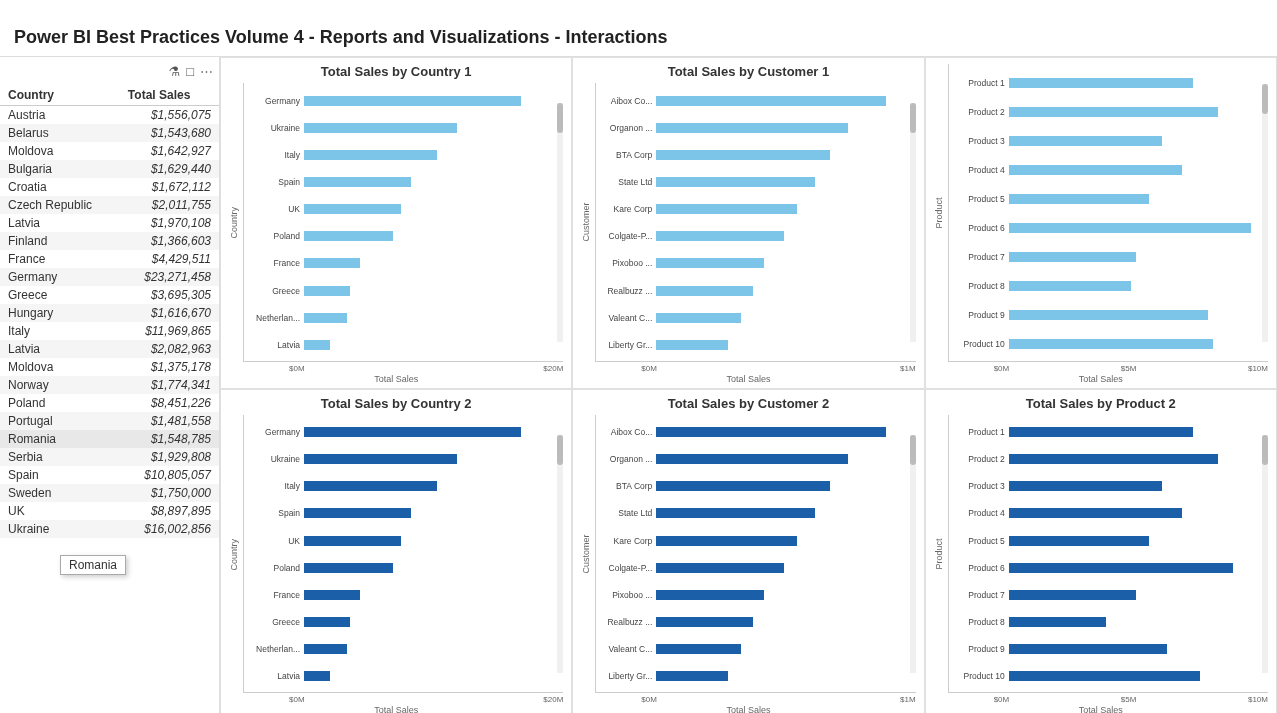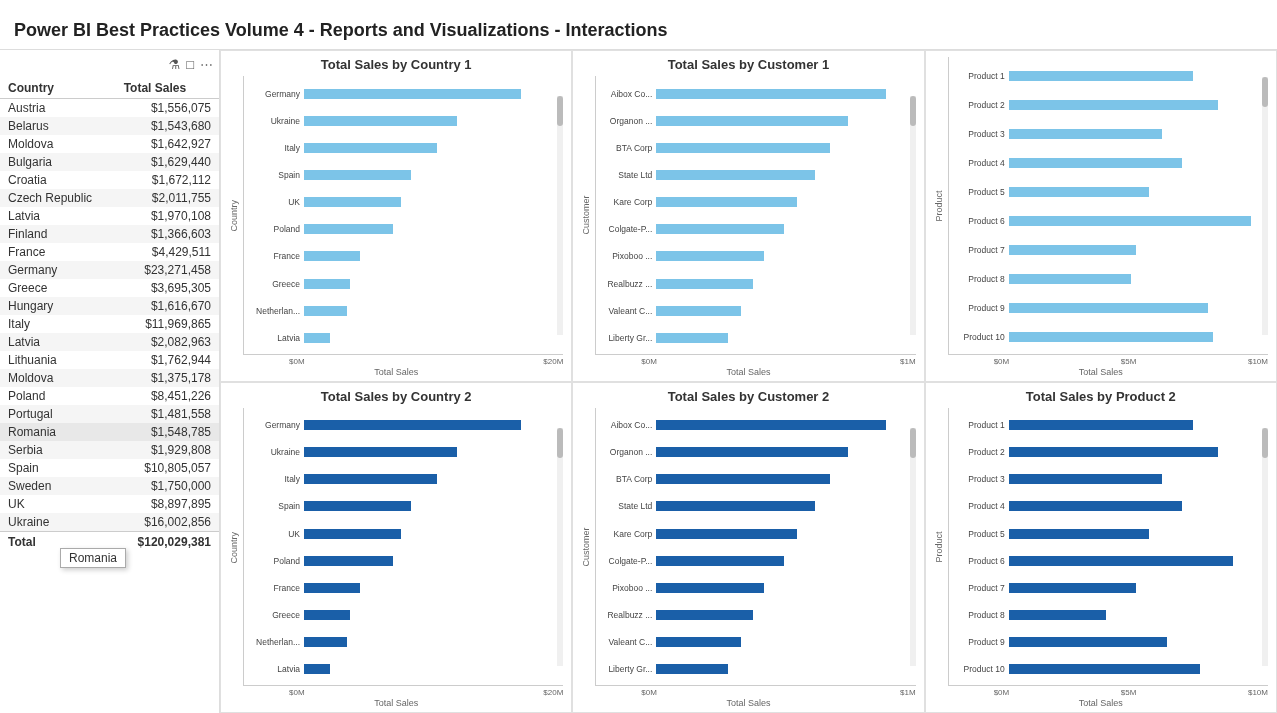--- a/index.html
+++ b/index.html
@@ -2,21 +2,21 @@
 <html><head>
   <meta charset="utf-8">
   <style>
     * { box-sizing: border-box; margin: 0; padding: 0; }
     body { font-family: 'Segoe UI', Arial, sans-serif; background: #fff; width: 1277px; min-height: 713px; overflow: hidden; }
     
     .page-title {
       font-size: 18px;
       font-weight: 600;
       color: #222;
-      padding: 20px 14px 8px 14px;
+      padding: 27px 14px 8px 14px;
       border-bottom: 1px solid #ddd;
       background: #fff;
     }
 
     .main-content {
       display: flex;
       height: calc(713px - 50px);
     }
 
     
@@ -59,20 +59,21 @@
       color: #333;
     }
 
     .data-table td {
       padding: 2px 8px;
       color: #333;
     }
 
     .data-table td:last-child {
       text-align: right;
+      font-style: italic;
     }
 
     .data-table tr:nth-child(even) td {
       background: #f5f5f5;
     }
 
     .data-table tr.highlighted td {
       background: #e8e8e8;
     }
 
@@ -292,26 +293,26 @@
           </tr>
           <tr>
             <td>Italy</td>
             <td>$11,969,865</td>
           </tr>
           <tr>
             <td>Latvia</td>
             <td>$2,082,963</td>
           </tr>
           <tr>
-            <td>Lithuania</td>
-            <td>$1,762,944</td>
-          </tr>
-          <tr>
             <td>Moldova</td>
             <td>$1,375,178</td>
+          </tr>
+          <tr>
+            <td>Norway</td>
+            <td>$1,774,341</td>
           </tr>
           <tr>
             <td>Poland</td>
             <td>$8,451,226</td>
           </tr>
           <tr>
             <td>Portugal</td>
             <td>$1,481,558</td>
           </tr>
           <tr class="highlighted">
@@ -330,24 +331,20 @@
             <td>Sweden</td>
             <td>$1,750,000</td>
           </tr>
           <tr>
             <td>UK</td>
             <td>$8,897,895</td>
           </tr>
           <tr>
             <td>Ukraine</td>
             <td>$16,002,856</td>
-          </tr>
-          <tr class="total-row">
-            <td>Total</td>
-            <td>$120,029,381</td>
           </tr>
         </tbody>
     </table>
     <div class="tooltip-popup">Romania</div>
   </div>
 
   <div class="charts-panel" id="charts-panel">
   <div class="chart-container">
         <div class="chart-title">Total Sales by Country 1</div>
         <div class="chart-area">

